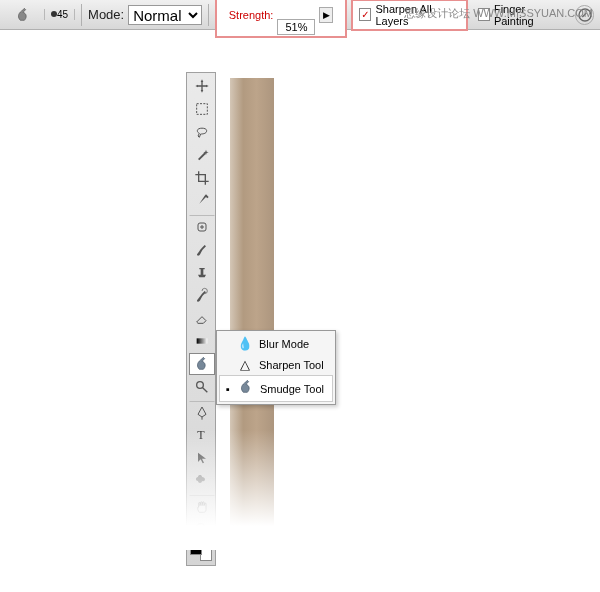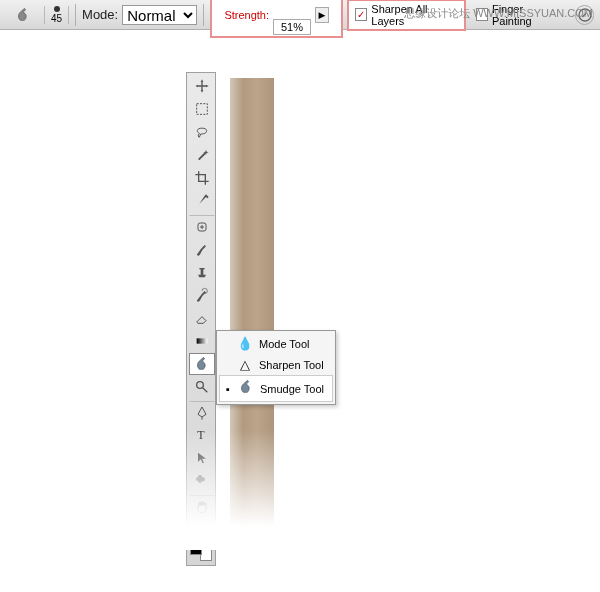--- a/index.html
+++ b/index.html
@@ -2,21 +2,21 @@
 <html><head>
 <meta charset="utf-8">
 <style>
 * { margin: 0; padding: 0; box-sizing: border-box; }
 body { font-family: Arial, sans-serif; font-size: 11px; width: 600px; height: 592px; background: #fff; }
 
 
 .options-bar { display: flex; align-items: center; height: 30px; background: linear-gradient(#f0f0f0, #d8d8d8); border-bottom: 1px solid #b0b0b0; padding: 0 6px; gap: 4px; }
 .tool-preset { display: flex; align-items: center; gap: 4px; padding: 2px 6px; }
 .smudge-big { width: 22px; height: 22px; display: flex; align-items: center; justify-content: center; font-size: 18px; color: #555; }
-.brush-preview { display: flex; flex-direction: column; align-items: center; padding: 0 6px; border-left: 1px solid #b8b8b8; border-right: 1px solid #b8b8b8; }
+.brush-preview { display: flex; flex-direction: row; align-items: center; padding: 0 6px; border-left: 1px solid #b8b8b8; border-right: 1px solid #b8b8b8; }
 .brush-dot { width: 6px; height: 6px; background: #333; border-radius: 50%; margin-bottom: 1px; }
 .brush-size { font-size: 10px; }
 .divider { width: 1px; height: 22px; background: #b0b0b0; margin: 0 2px; }
 .label { font-size: 13px; color: #222; }
 .mode-select { height: 20px; width: 80px; font-size: 15px; background: #fff; border: 1px solid #999; }
 .strength-group { display: flex; align-items: center; gap: 4px; padding: 1px 12px; border: 2px solid #e89090; background: #fff; }
 .strength-label { color: #c00; font-size: 11px; }
 .strength-val { width: 38px; height: 16px; font-size: 11px; text-align: center; border: 1px solid #aaa; margin-top: 24px; }
 .arrow-btn { width: 14px; height: 16px; background: #eee; border: 1px solid #aaa; font-size: 9px; line-height: 14px; text-align: center; }
 .checkbox-group { display: flex; align-items: center; gap: 4px; padding: 2px 6px; }
@@ -212,21 +212,21 @@
   <div class="swatch section-break">
     <div class="bg"></div>
     <div class="fg"></div>
   </div>
 </div>
 
 <div class="flyout">
   <div class="flyout-item">
     <span class="ind"></span>
     <span class="icon">💧</span>
-    <span>Mode Tool</span>
+    <span>Blur Mode</span>
   </div>
   <div class="flyout-item">
     <span class="ind"></span>
     <span class="icon">△</span>
     <span>Sharpen Tool</span>
   </div>
   <div class="flyout-item active">
     <span class="ind">▪</span>
     <span class="icon">
       <svg viewBox="0 0 24 24">

